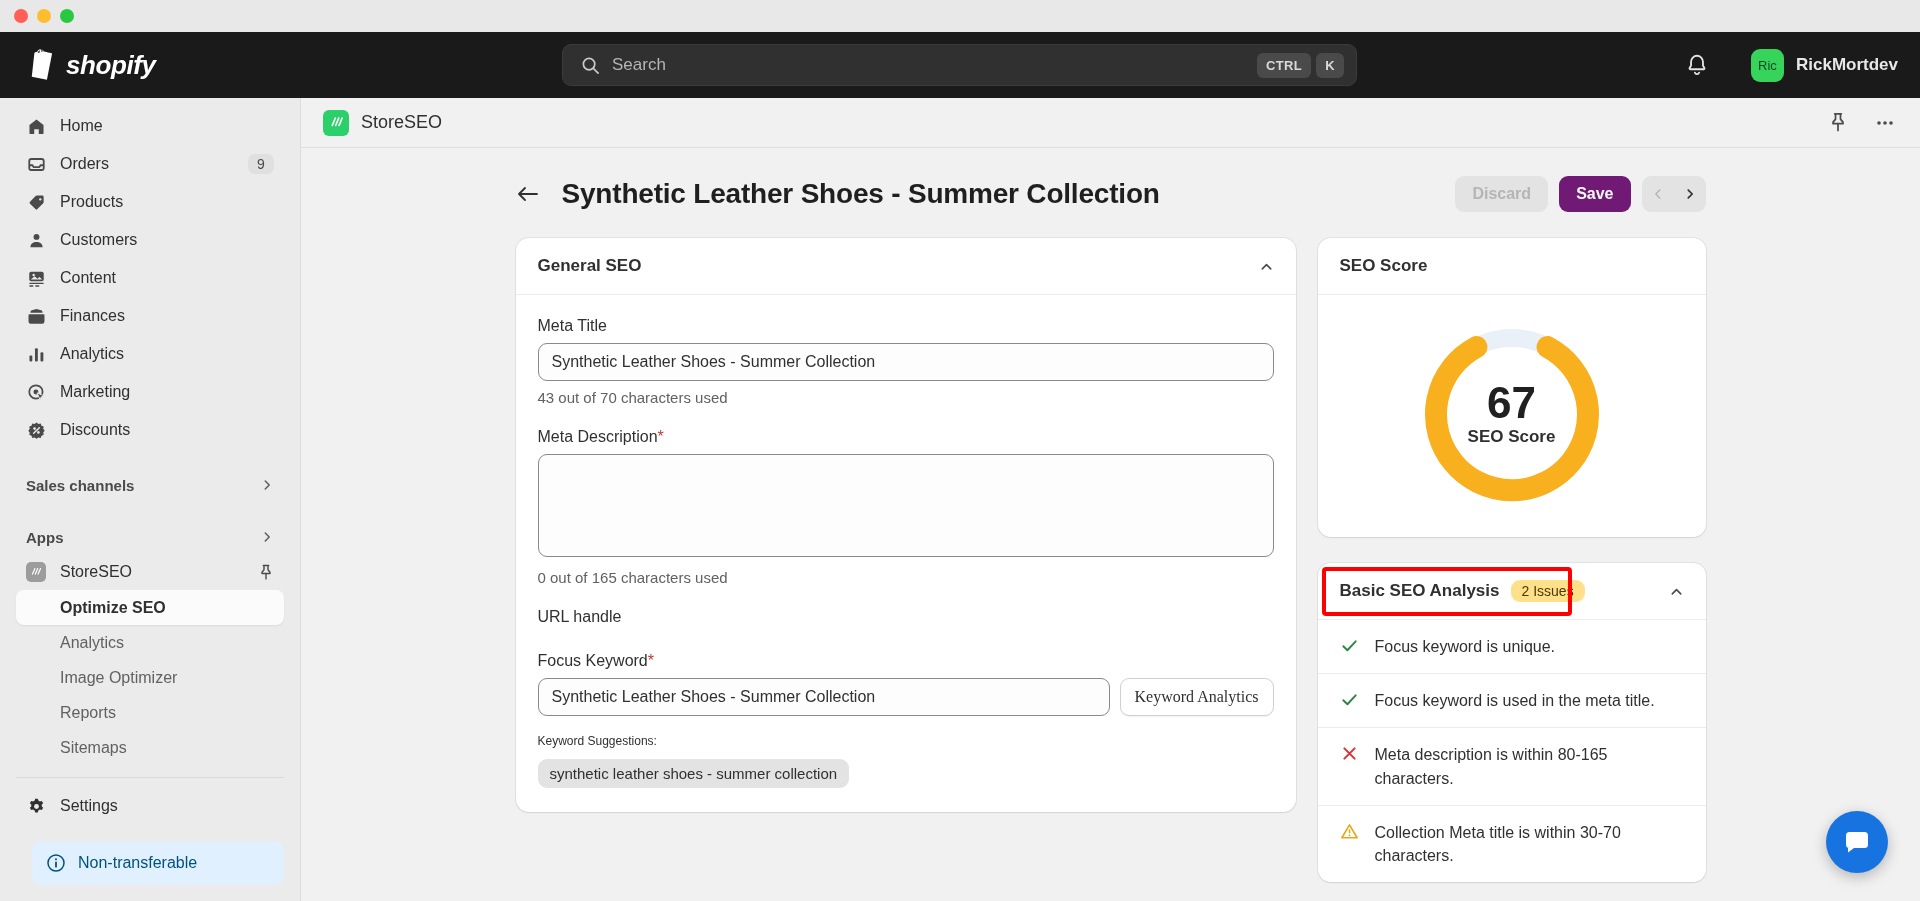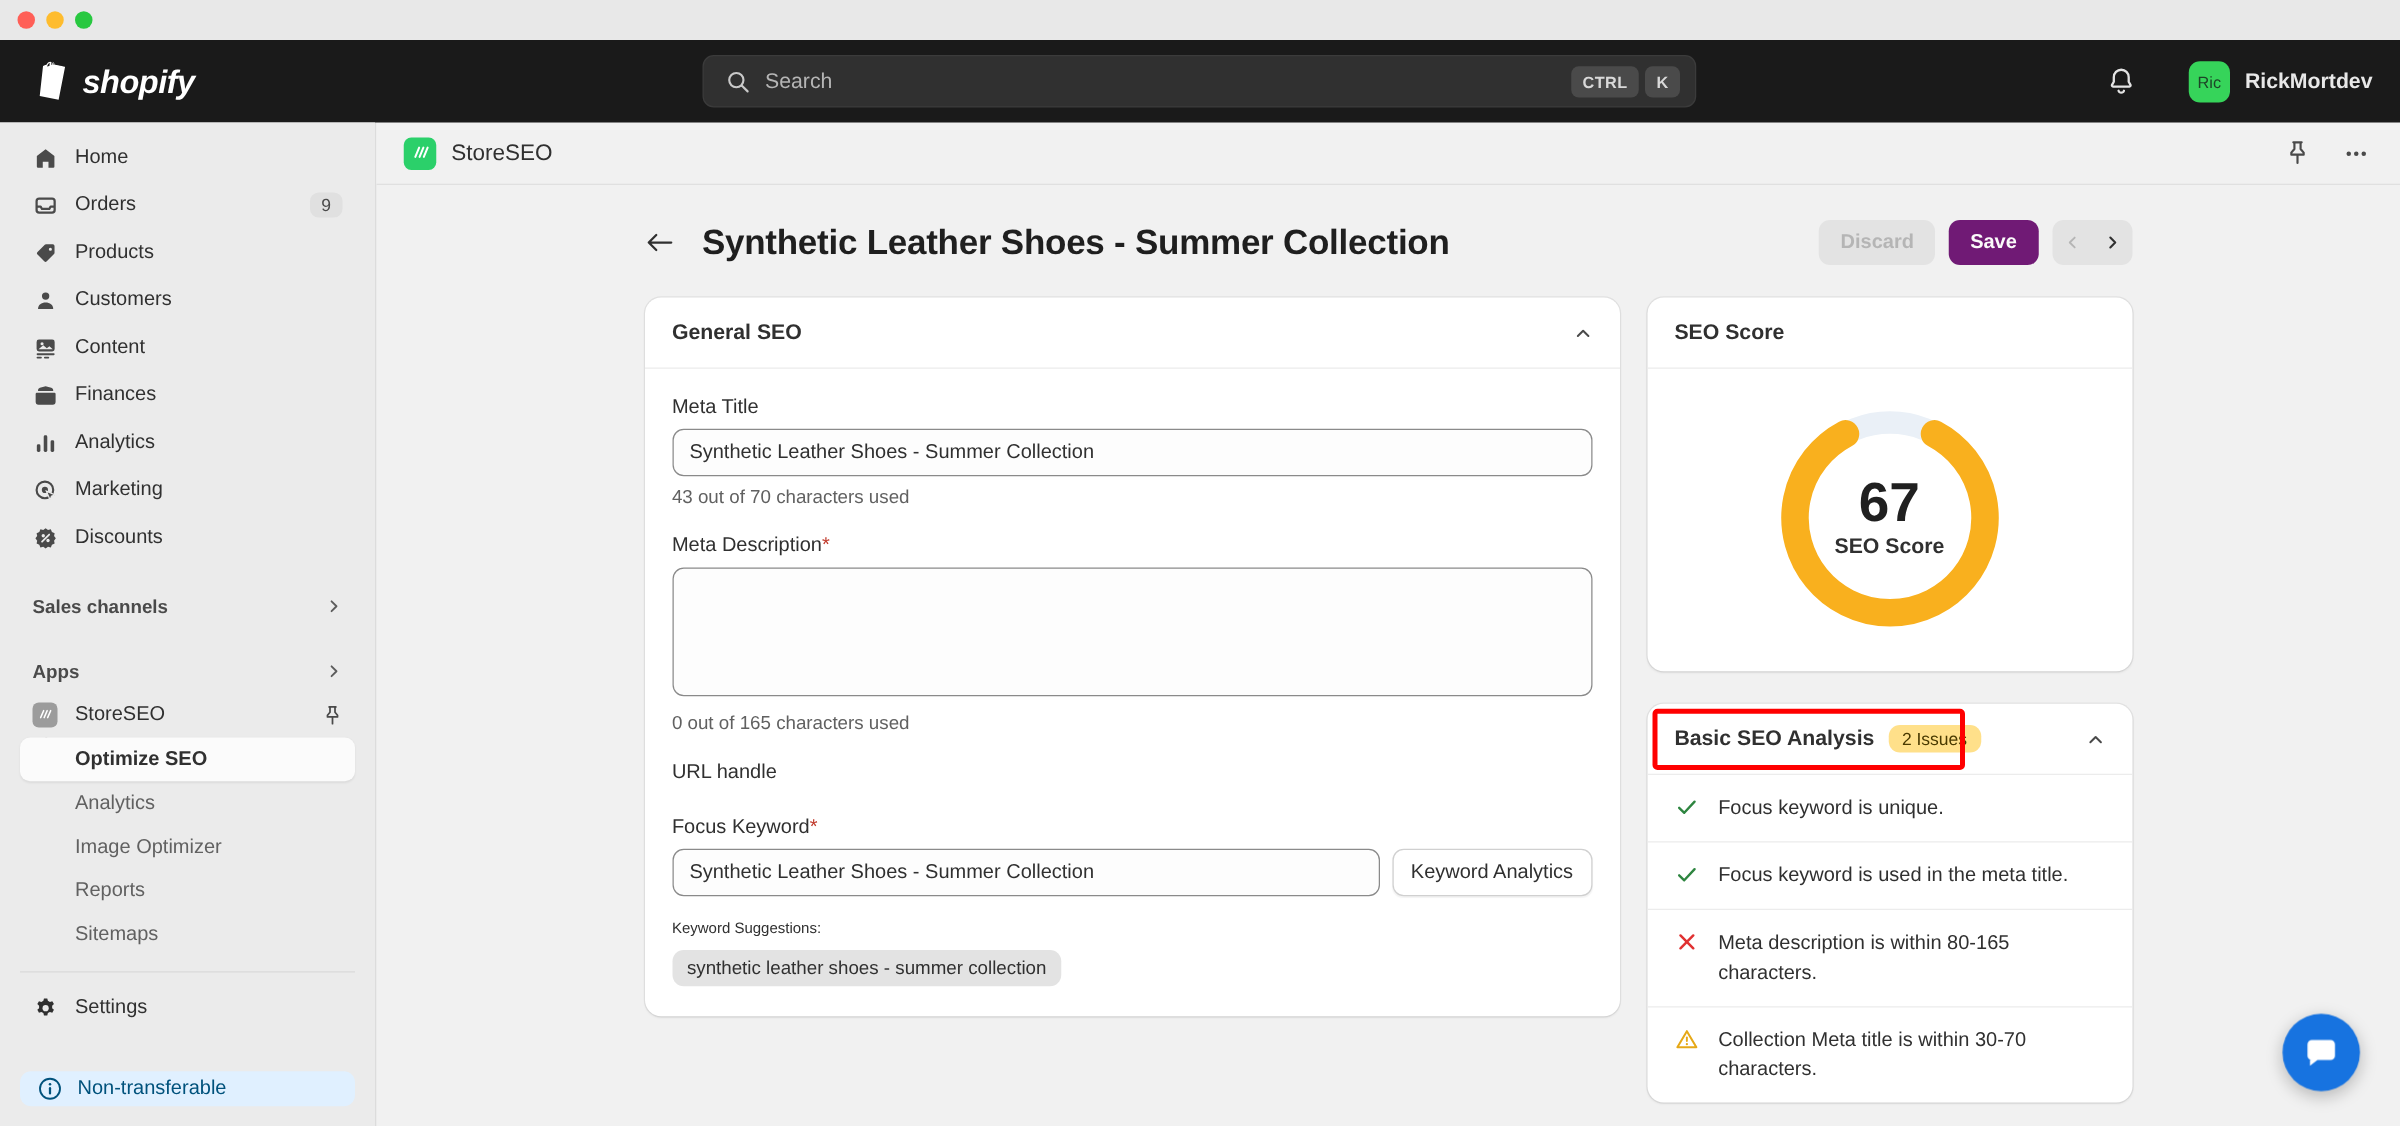--- a/index.html
+++ b/index.html
@@ -112,23 +112,23 @@
   }
   .sub-item.active {
     background: #fbfbfb; color: #303030; font-weight: 700;
     box-shadow: 0 1px 2px rgba(0,0,0,.07);
   }
   .elbow {
     position: absolute; left: 18px; top: 0px; width: 20px; height: 18px;
   }
   .sb-divider { height: 1px; background: #dadada; margin: 12px 0 10px 0; }
   .nt-pill {
-    background: #e0f0ff; border-radius: 9px; height: 28px;
+    background: #e0f0ff; border-radius: 9px; height: 44px;
     display: flex; align-items: center; gap: 12px; padding: 0 14px;
-    margin: auto 0 16px 0; cursor: pointer;
+    margin: auto 0 16px 16px; cursor: pointer;
   }
   .nt-text { font-size: 16px; color: #00527c; }
 
   
   .main {
     flex: 1; background: #f1f1f1; display: flex; flex-direction: column;
     border-left: 1px solid #dcdcdc; overflow: hidden;
   }
   .app-bar {
     height: 50px; background: #f1f1f1; display: flex; align-items: center;
@@ -219,21 +219,21 @@
   }
   .url-prefix { color: #616161; }
   .url-handle { color: #303030; margin-left: 11px; }
 
   .kw-row { display: flex; gap: 10px; align-items: center; }
   .kw-input { flex: 1; }
   .kw-btn {
     height: 38px; border: 1px solid #d0d0d0; border-radius: 9px;
     background: #fff; font-size: 16px; color: #303030; padding: 0 14px;
     cursor: pointer; white-space: nowrap;
-    font-family: Liberation Sans, sans-serif;
+    font-family: Liberation Serif, serif;
     box-shadow: 0 1px 1px rgba(0,0,0,.05);
   }
   .sugg-label { font-size: 12px; color: #303030; margin: 18px 0 11px 0; }
   .chip {
     display: inline-block; background: #e3e3e3; border-radius: 9px;
     font-size: 15px; color: #303030; padding: 6px 12px;
   }
 
   
   .score-body {

